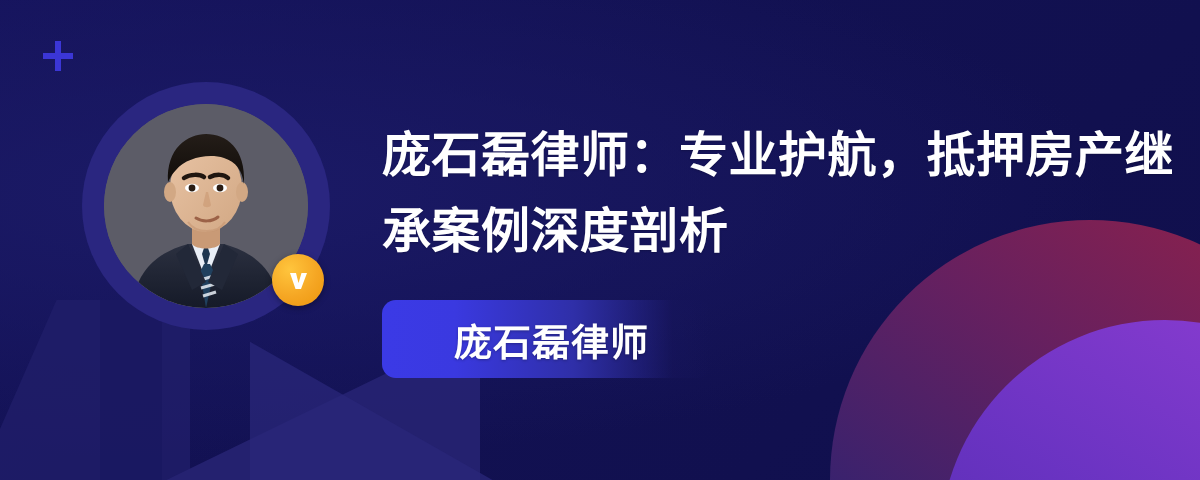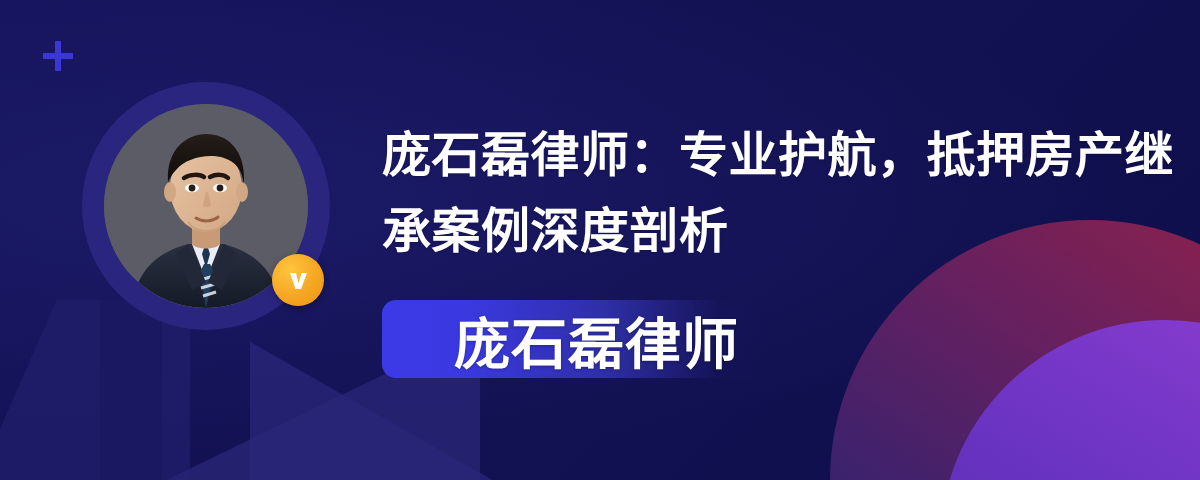--- a/index.html
+++ b/index.html
@@ -93,21 +93,21 @@
   .name-pill{
     position:absolute;left:382px;top:300px;
     min-width:330px;height:78px;
     border-radius:14px;
     background:linear-gradient(90deg,#3b3ae6 0%,#3a39e0 22%,#2f2fa8 58%,rgba(24,22,96,.35) 88%,rgba(18,17,82,0) 100%);
     display:flex;align-items:center;
     padding:0 24px 0 72px;
     box-sizing:border-box;
   }
   .name-pill-text{
-    font-size:56px;font-weight:700;color:#ffffff;
+    font-size:38px;font-weight:700;color:#ffffff;
     font-family:"DejaVu Sans","Liberation Sans",sans-serif;
     letter-spacing:1px;white-space:nowrap;
     text-shadow:0 1px 3px rgba(0,0,0,.28);
   }
 </style>
 </head>
 <body>
 
 <div id="banner">
 

